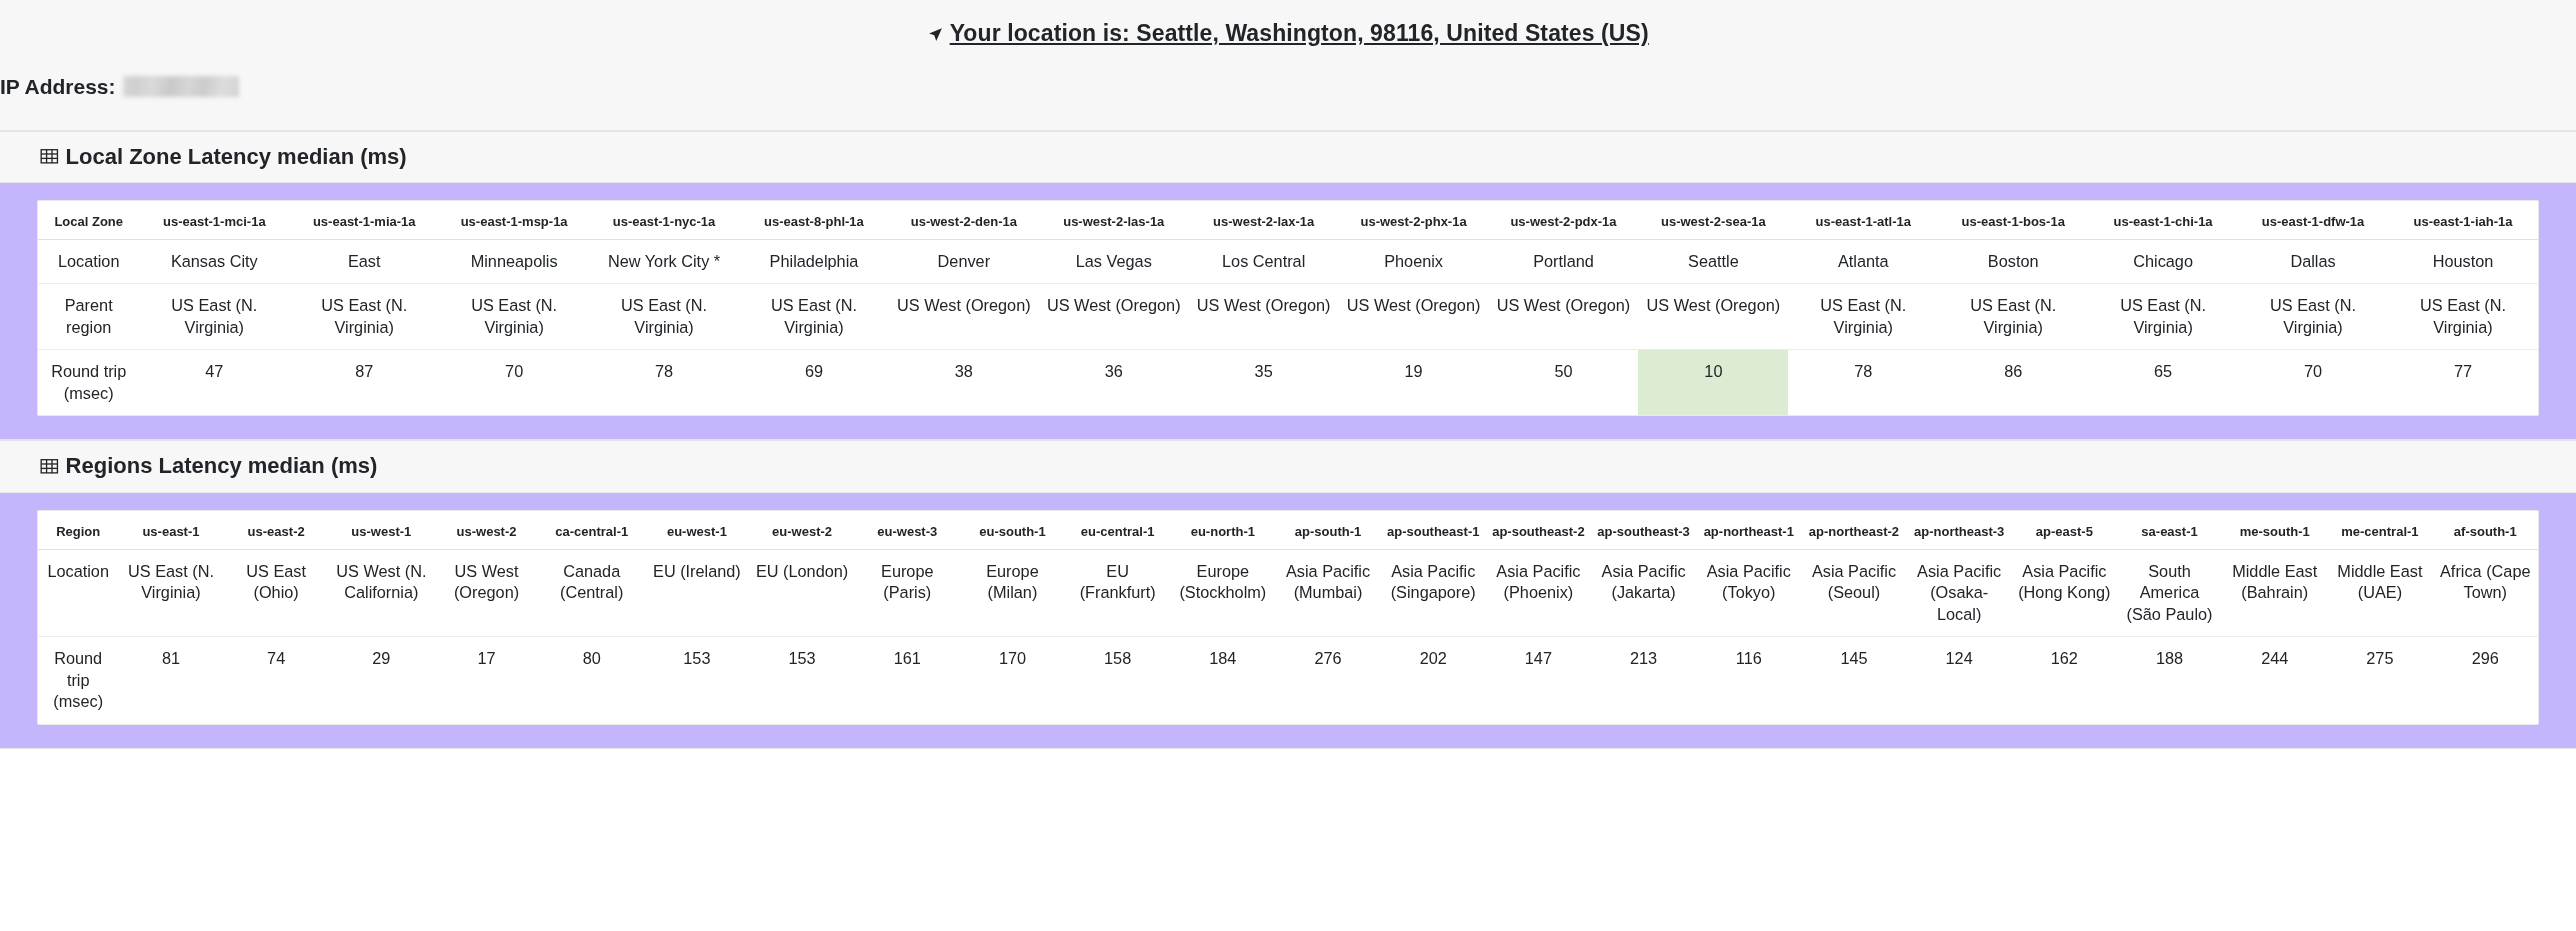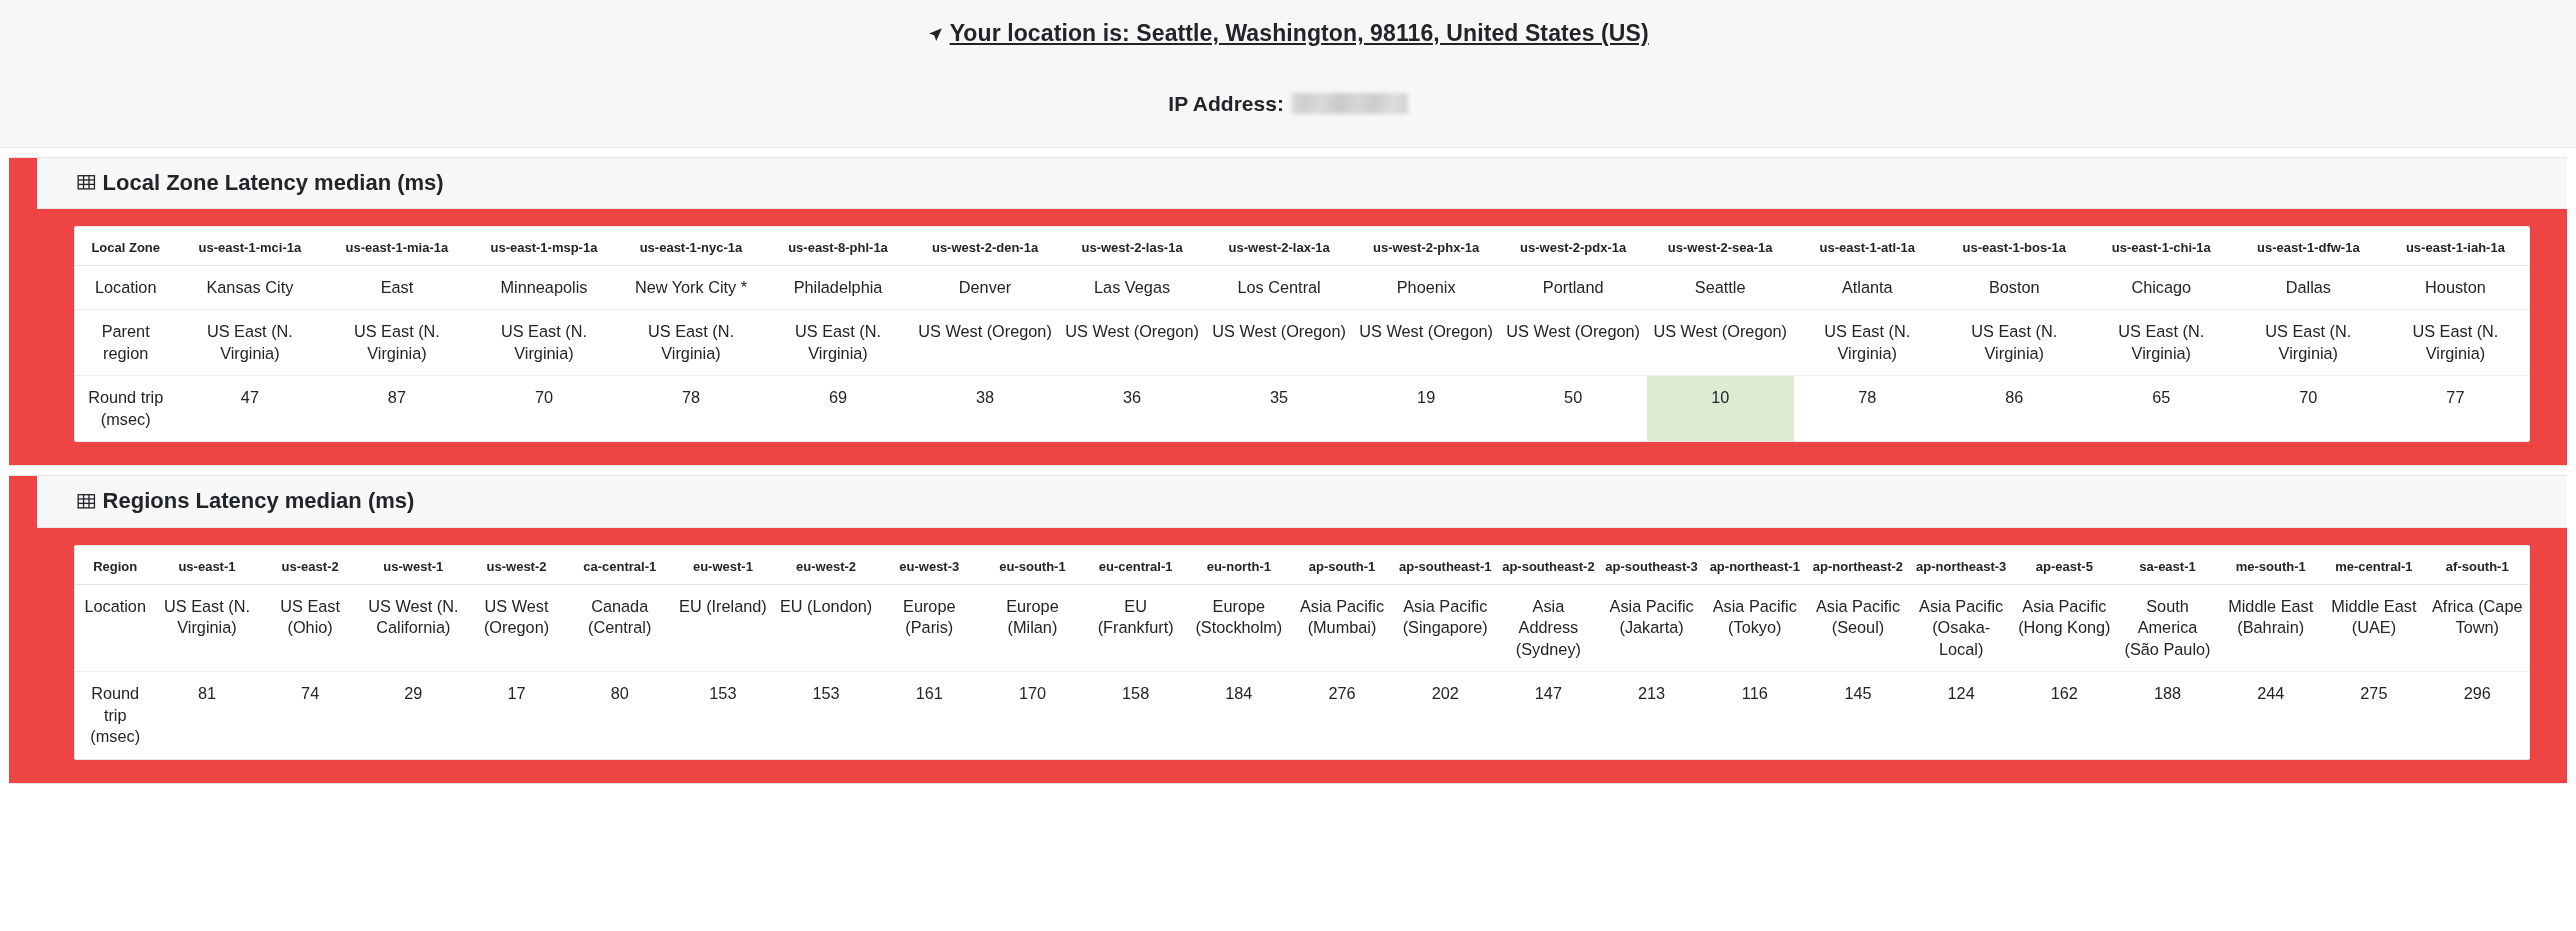--- a/index.html
+++ b/index.html
@@ -33,50 +33,49 @@
     text-decoration: underline;
   }
   .nav-arrow {
     display: inline-block;
     margin-right: 5.4px;
     position: relative;
     top: 1.6px;
   }
   .nav-arrow svg { display: block; }
   .ip-line {
-    margin-top: 44px;
+    margin-top: 27px;
     font-size: 21px;
     font-weight: bold;
     color: #212529;
     display: flex;
-    justify-content: center;
+    justify-content: flex-start;
     align-items: center;
     gap: 7.8px;
   }
   .ip-redacted {
     display: inline-block;
     width: 116px;
     height: 21px;
     border-radius: 1.6px;
     background: linear-gradient(100deg,
         #d8d8d8 0%, #cfcfcf 12%, #dadada 26%, #c9c9c9 41%,
         #d6d6d6 56%, #cccccc 70%, #dddddd 85%, #d2d2d2 100%);
     filter: blur(2px);
     vertical-align: middle;
   }
 
   
   .section { padding: 0; }
   .card {
-    background: #ef4444;
+    background: #c4b5fd;
     border: 0.8px solid #e4e4e4;
     border-left: none;
     border-right: none;
-    margin: 9px;
-    padding-left: 28px;
+    margin: 0;
   }
   .card-title-bar {
     background: #f7f7f7;
     border-bottom: 0.8px solid #e8e8e8;
     padding: 13px 40px;
   }
   .card-title {
     font-size: 22px;
     font-weight: bold;
     color: #212529;
@@ -319,21 +318,21 @@
                 <td>US West (Oregon)</td>
                 <td>Canada (Central)</td>
                 <td>EU (Ireland)</td>
                 <td>EU (London)</td>
                 <td>Europe (Paris)</td>
                 <td>Europe (Milan)</td>
                 <td>EU (Frankfurt)</td>
                 <td>Europe (Stockholm)</td>
                 <td>Asia Pacific (Mumbai)</td>
                 <td>Asia Pacific (Singapore)</td>
-                <td>Asia Address (Sydney)</td>
+                <td>Asia Pacific (Phoenix)</td>
                 <td>Asia Pacific (Jakarta)</td>
                 <td>Asia Pacific (Tokyo)</td>
                 <td>Asia Pacific (Seoul)</td>
                 <td>Asia Pacific (Osaka-Local)</td>
                 <td>Asia Pacific (Hong Kong)</td>
                 <td>South America (São Paulo)</td>
                 <td>Middle East (Bahrain)</td>
                 <td>Middle East (UAE)</td>
                 <td>Africa (Cape Town)</td>
               </tr>

